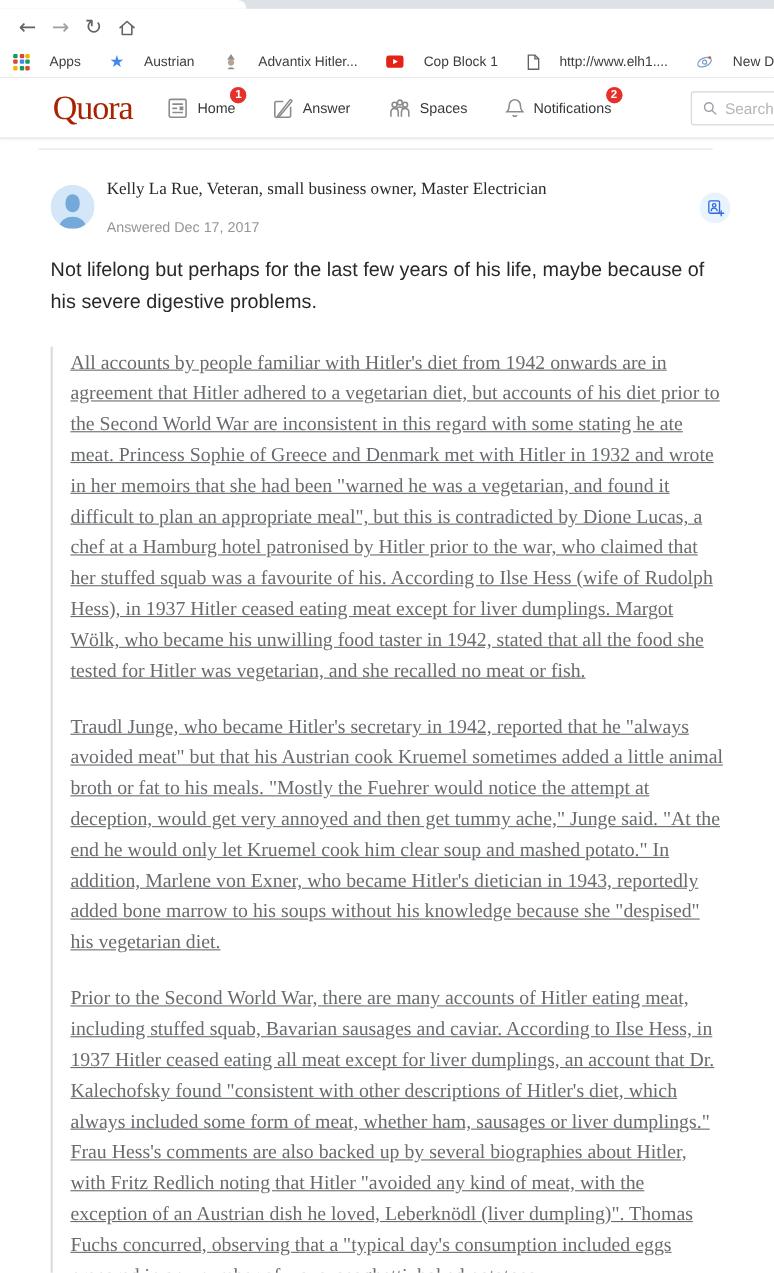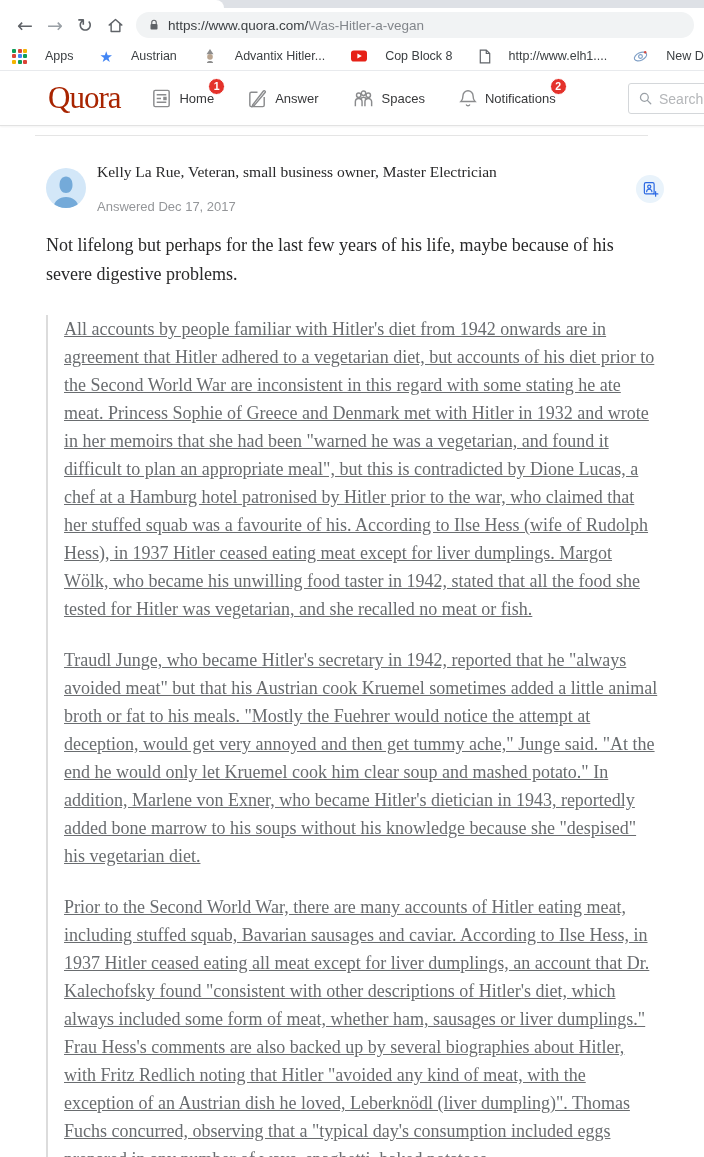--- a/index.html
+++ b/index.html
@@ -49,21 +49,21 @@
   
   .card-divider { height:1px; background:#e5e5e5; margin:9px 56px 0 35px; }
   .author-row { display:flex; align-items:center; margin:25px 40px 0 46px; }
   .avatar { width:40px; height:40px; flex:0 0 auto; cursor:pointer; }
   .author-info { margin-left:11px; flex:1; }
   .author-name { font-family:"Liberation Serif", serif; font-size:15.5px; color:#282829;
     padding-top:2px; cursor:pointer; }
   .author-meta { font-size:13px; color:#949699; margin-top:18px; }
   .follow-btn { width:28px; height:28px; border-radius:50%; background:#e9f3fb;
     display:flex; align-items:center; justify-content:center; margin-top:2px; cursor:pointer; flex:0 0 auto; }
-  .intro { margin:17px 44px 0 46px; font-family:Liberation Serif, serif; font-size:18px;
+  .intro { margin:17px 44px 0 46px; font-family:Liberation Sans, sans-serif; font-size:18px;
     line-height:29px; color:var(--body-text,#282829); }
   blockquote { margin:26px 44px 0 46px; border-left:2px solid #dcdcdc; padding-left:16px;
     font-family:"Liberation Serif", serif; font-size:18px; line-height:28px;
     color:var(--quote-text,#696c6f); }
   blockquote p { margin:0 0 23px 0;text-decoration:underline; }
   blockquote p:last-child { margin-bottom:0; }
 </style>
 </head>
 <body>
 
@@ -72,29 +72,20 @@
 </div>
 
 <div class="toolbar">
   <div class="nav-btn">←</div>
   <div class="nav-btn disabled">→</div>
   <div class="nav-btn">↻</div>
   <div class="nav-btn">
     <svg width="19" height="19" viewBox="0 0 24 24">
         <path d="M4 11.5 L12 4.5 L20 11.5 M6.5 9.7 V19.5 h11 V9.7" fill="none" stroke="#5f6368" stroke-width="1.8" stroke-linecap="round" stroke-linejoin="round"></path>
       </svg>
-  </div>
-  <div class="addressbar">
-    <span style="display:flex;">
-      <svg width="12" height="14" viewBox="0 0 24 26">
-          <path d="M7.5 11 V8 a4.5 4.5 0 0 1 9 0 v3" fill="none" stroke="#5f6368" stroke-width="2.2"></path>
-          <rect x="5" y="11" width="14" height="11" rx="1.8" fill="#5f6368"></rect>
-        </svg>
-    </span>
-    <span class="url"><span>https://www.quora.com/</span><span class="path">Was-Hitler-a-vegan</span></span>
   </div>
 </div>
 
 <div class="bookmarks-bar">
   <div class="bm">
     <span class="apps-grid">
       <span style="background:#0f9d58"></span>
         <span style="background:#db4437"></span>
         <span style="background:#f4b400"></span>
       <span style="background:#db4437"></span>
@@ -120,21 +111,21 @@
     </span>
     <span>Advantix Hitler...</span>
   </div>
   <div class="bm">
     <span style="display:flex;">
       <svg width="16" height="12" viewBox="0 0 20 14">
           <rect width="20" height="14" rx="3.5" fill="#e62117"></rect>
           <path d="M8 4 L13.5 7 L8 10 z" fill="#fff"></path>
         </svg>
     </span>
-    <span>Cop Block 8</span>
+    <span>Cop Block 1</span>
   </div>
   <div class="bm">
     <span style="display:flex;">
       <svg width="12" height="15" viewBox="0 0 14 17">
           <path d="M1.5 1 h7 l4 4 v11 h-11 z" fill="none" stroke="#5f6368" stroke-width="1.4"></path>
           <path d="M8.5 1 v4 h4" fill="none" stroke="#5f6368" stroke-width="1.4"></path>
         </svg>
     </span>
     <span>http://www.elh1....</span>
   </div>

